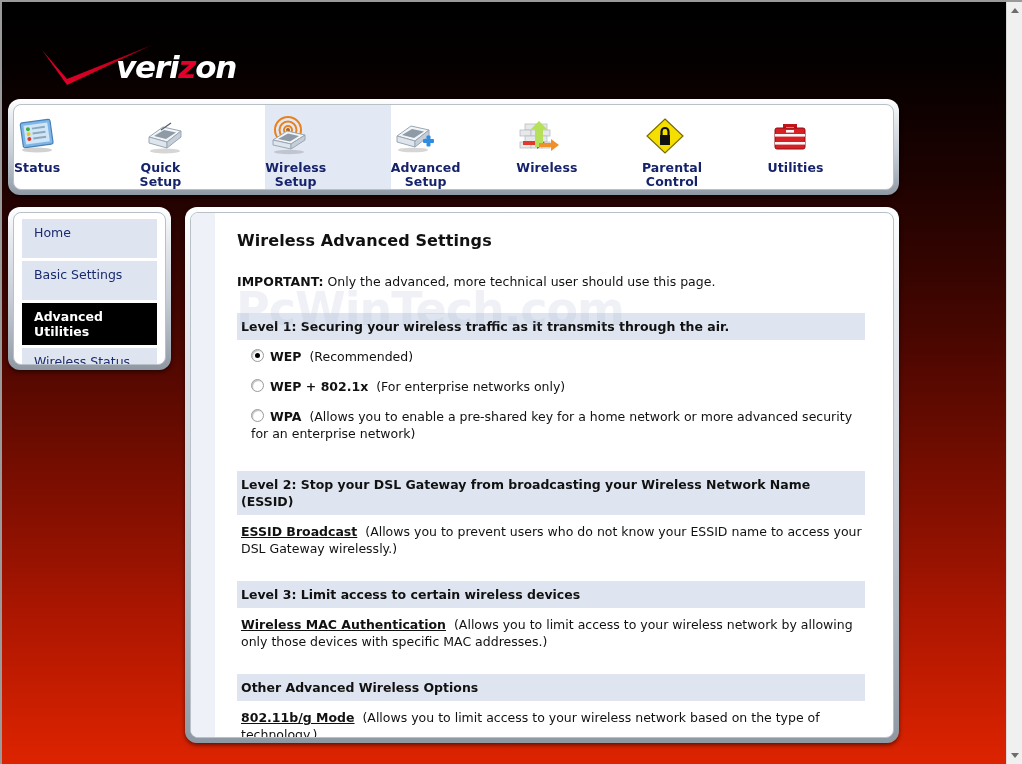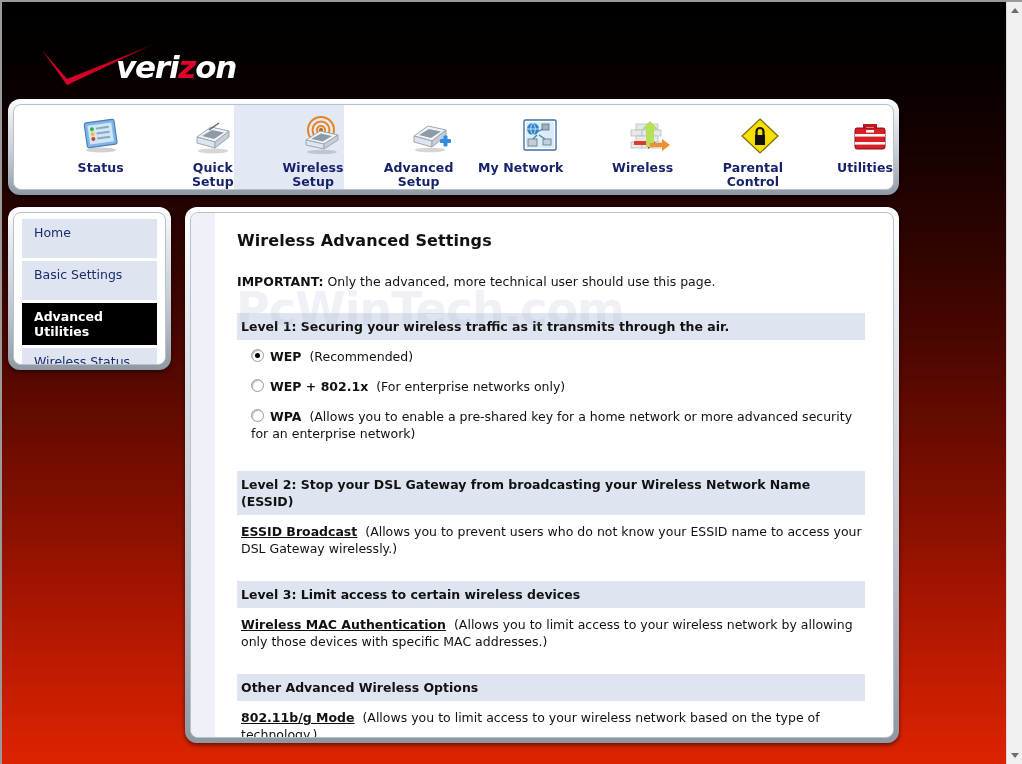--- a/index.html
+++ b/index.html
@@ -137,21 +137,21 @@
   }
   #nav-inner {
     display: flex;
     align-items: stretch;
     height: 100%;
   }
   .nav-item {
     flex: 1 1 0;
     display: flex;
     flex-direction: column;
-    align-items: flex-end;
+    align-items: flex-start;
     justify-content: flex-start;
     padding-top: 10px;
     cursor: pointer;
     text-decoration: none;
   }
   .nav-item.active {
     background: #e3e8f5;
   }
   .nav-icon {
     width: 46px;
@@ -406,35 +406,20 @@
                 <g fill="#2e8de0">
                   <rect x="32" y="22" width="11" height="4" rx="1"></rect>
                   <rect x="35.5" y="18.5" width="4" height="11" rx="1"></rect>
                 </g>
                 <ellipse cx="22" cy="33" rx="15" ry="2.3" fill="rgba(0,0,0,0.16)"></ellipse>
               </svg>
             </span>
             <span class="nav-label"><span>Advanced</span><br><span>Setup</span></span>
           </div>
 
-          <div class="nav-item">
-            <span class="nav-icon">
-              <svg width="42" height="38" viewBox="0 0 42 38">
-                <rect x="5" y="3" width="32" height="30" rx="1.5" fill="#ffffff" stroke="#3f6fa8" stroke-width="1.4"></rect>
-                <rect x="7" y="5" width="28" height="26" fill="#d9ecf8"></rect>
-                <circle cx="14" cy="12" r="6" fill="#2f83c8"></circle>
-                <path d="M8,12 h12 M14,6 c3,3 3,9 0,12 M14,6 c-3,3 -3,9 0,12" stroke="#bfe2f5" stroke-width="1" fill="none"></path>
-                <rect x="23" y="7" width="7" height="6" fill="#9fb3c4" stroke="#5d7486" stroke-width="0.8"></rect>
-                <rect x="9" y="22" width="9" height="7" fill="#c3ced8" stroke="#5d7486" stroke-width="0.8"></rect>
-                <rect x="24" y="22" width="8" height="6" fill="#c3ced8" stroke="#5d7486" stroke-width="0.8"></rect>
-                <path d="M18,15 L24,12 M18,18 L14,22 M20,18 L26,22" stroke="#4b7fa8" stroke-width="1.2" fill="none"></path>
-              </svg>
-            </span>
-            <span class="nav-label">My Network</span>
-          </div>
 
           <div class="nav-item">
             <span class="nav-icon">
               <svg width="44" height="38" viewBox="0 0 44 38">
                 <g stroke="#b9bec4" stroke-width="0.8" fill="#e6e8ea">
                   <rect x="8" y="7" width="11" height="6"></rect>
                     <rect x="19" y="7" width="11" height="6"></rect>
                   <rect x="3" y="13" width="11" height="6"></rect>
                     <rect x="14" y="13" width="11" height="6"></rect>
                     <rect x="25" y="13" width="8" height="6"></rect>

